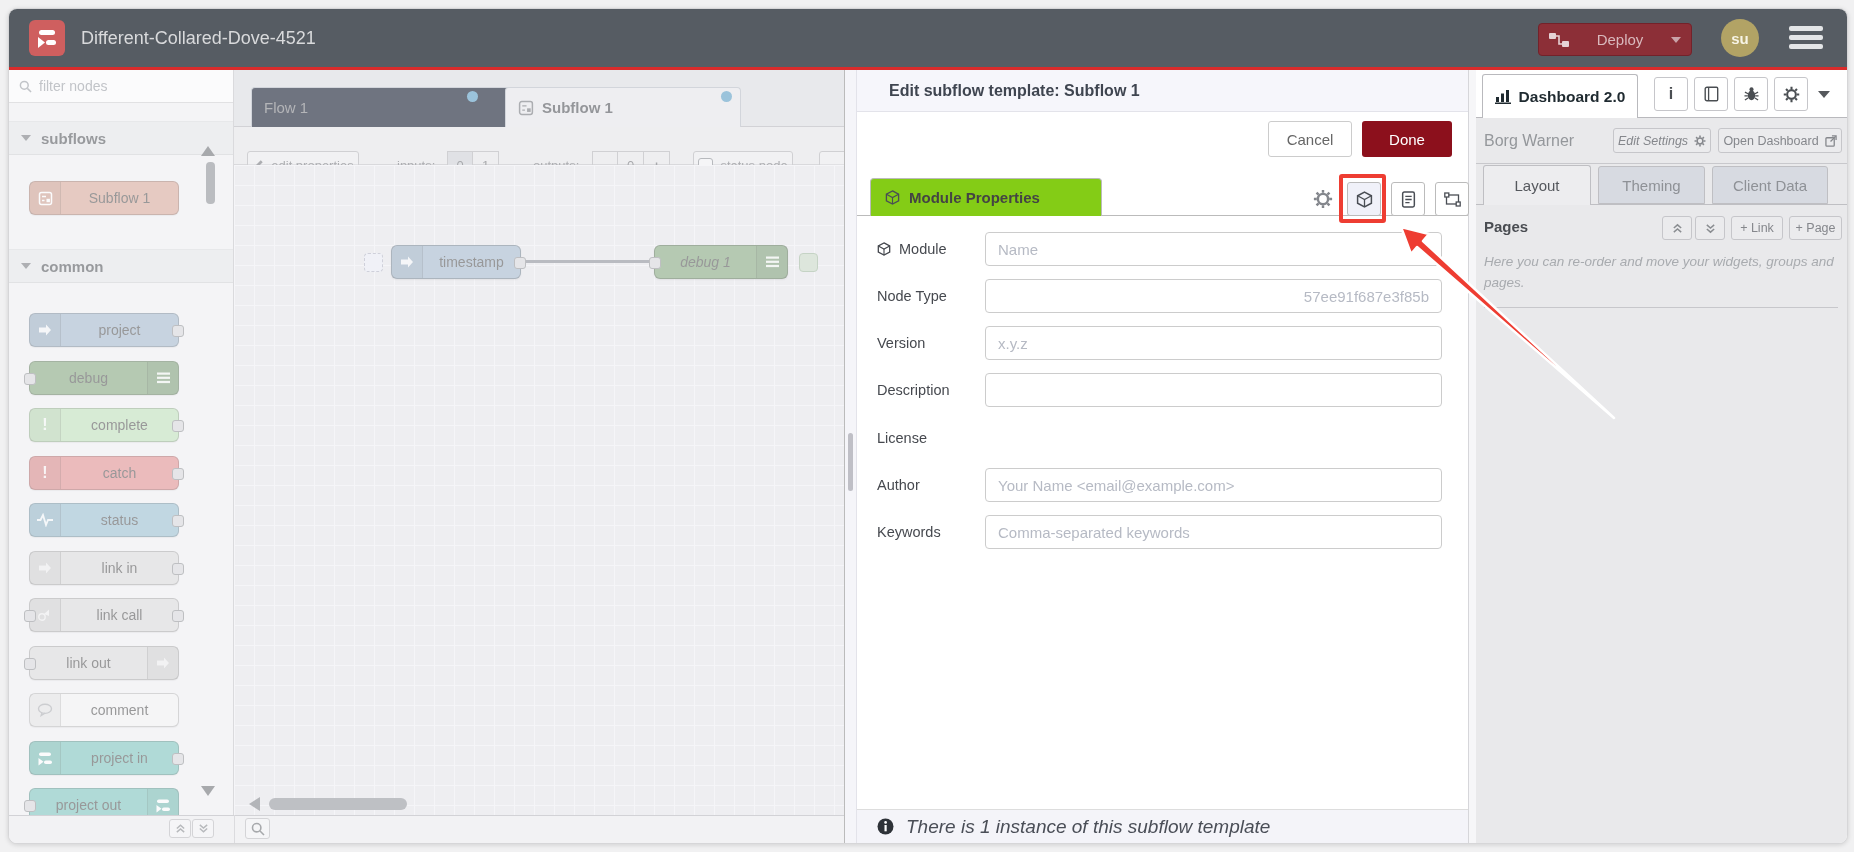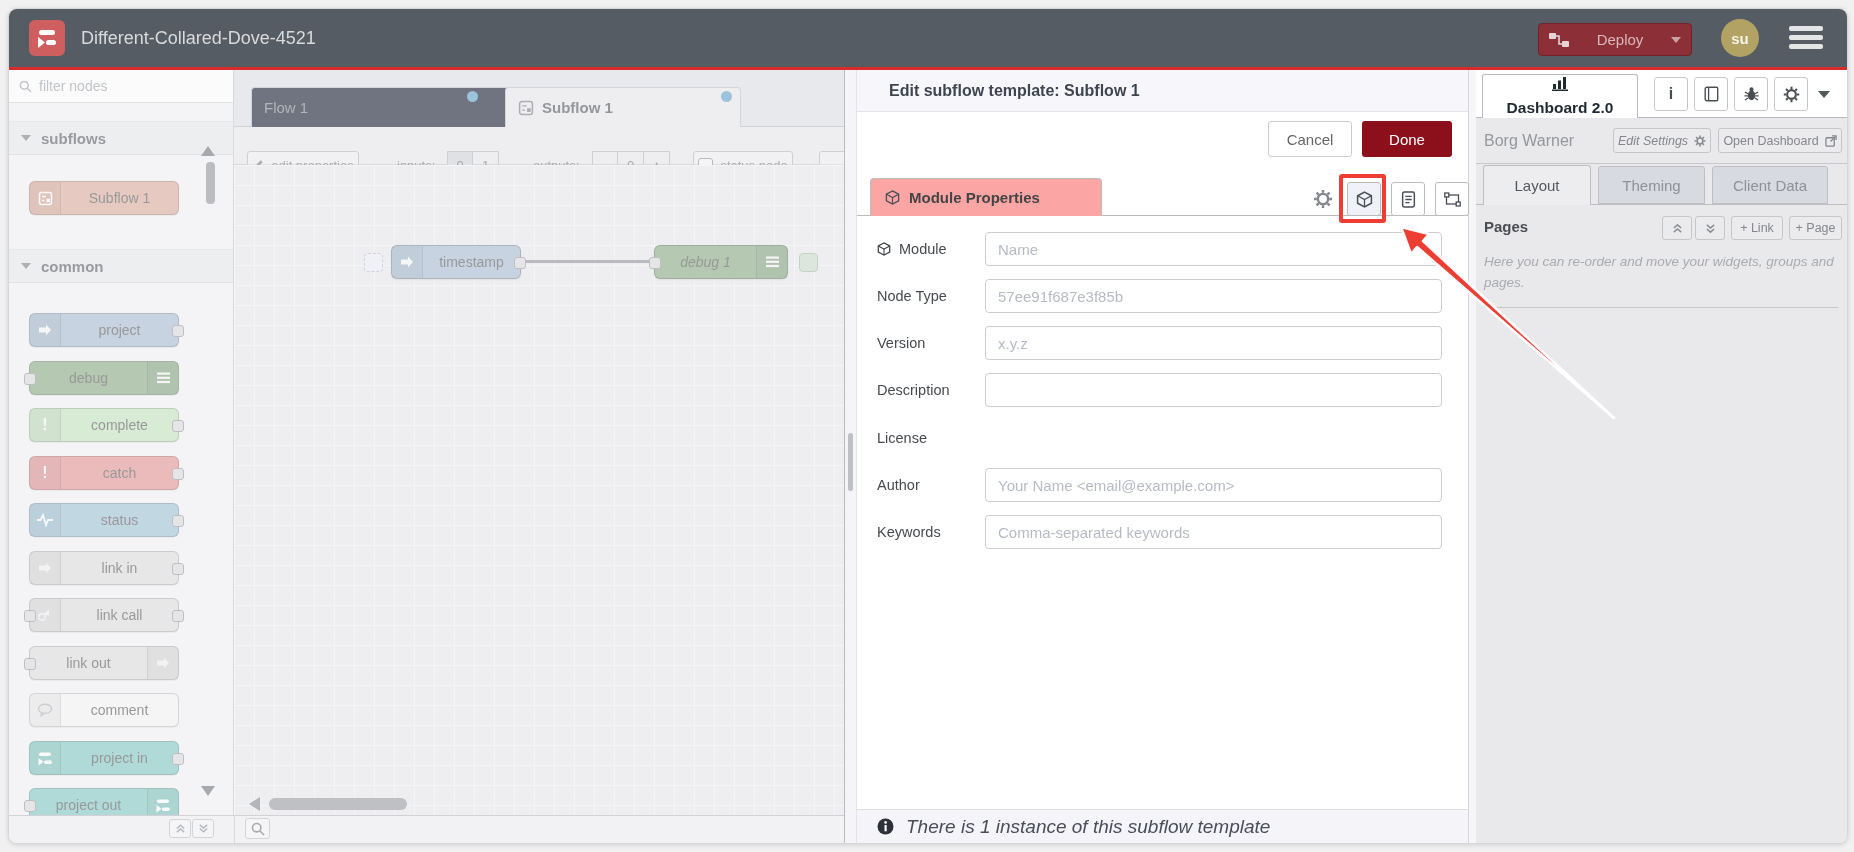--- a/index.html
+++ b/index.html
@@ -94,21 +94,21 @@
   .tray{position:absolute;left:835px;top:61px;width:624px;height:773px;background:#fff;border-left:1px solid #bbb;
     box-sizing:border-box;z-index:50;}
   .dragstrip{position:absolute;left:0;top:0;width:12px;height:100%;background:#f5f5f9;border-right:1px solid #e3e3ea;box-sizing:border-box;}
   .dragthumb{position:absolute;left:3px;top:363px;width:5px;height:58px;background:#bfbfc6;border-radius:3px;}
   .tray-title{position:absolute;left:12px;top:0;right:0;height:42px;background:#f6f6fb;border-bottom:1px solid #e3e3ea;
     display:flex;align-items:center;padding-left:32px;font-size:16px;font-weight:bold;color:#3f4550;box-sizing:border-box;}
   .btn{display:flex;align-items:center;justify-content:center;border-radius:3px;font-size:15px;box-sizing:border-box;}
   .btn-cancel{position:absolute;left:423px;top:51px;width:84px;height:36px;background:#fff;border:1px solid #ccc;color:#666;}
   .btn-done{position:absolute;left:517px;top:51px;width:90px;height:36px;background:var(--c-done_bg,#8c101c);color:#fff;}
   .tray-tabline{position:absolute;left:12px;right:0;top:145px;height:1px;background:#bbb;}
-  .tray-tab{position:absolute;left:25px;top:108px;width:232px;height:38px;background:#fca5a5;border:1px solid #bbb;
+  .tray-tab{position:absolute;left:25px;top:108px;width:232px;height:38px;background:#84cc16;border:1px solid #bbb;
     border-bottom:none;border-radius:4px 4px 0 0;display:flex;align-items:center;gap:9px;padding-left:14px;
     box-sizing:border-box;font-size:15px;font-weight:bold;color:#444;z-index:2;}
   .ticon-btn{position:absolute;top:112px;width:34px;height:34px;border:1px solid #bbb;border-radius:3px;background:#fff;
     display:flex;align-items:center;justify-content:center;box-sizing:border-box;}
   .form-label{position:absolute;left:32px;width:104px;height:34px;display:flex;align-items:center;gap:8px;
     font-size:14.5px;color:#46494f;}
   .form-input{position:absolute;left:140px;width:457px;height:34px;border:1px solid #ccc;border-radius:4px;
     padding:0 12px;box-sizing:border-box;font-size:15px;color:#333;font-family:"Liberation Sans",sans-serif;background:#fff;}
   .form-input::placeholder{color:#b6bac4;opacity:1;}
   .form-select{position:absolute;left:140px;width:457px;height:34px;background:#e4e6f4;border:1px solid #d0d2e4;
@@ -117,21 +117,21 @@
   .tray-footer{position:absolute;left:12px;right:0;top:739px;height:34px;background:#f4f4f9;border-top:1px solid #ddd;
     display:flex;align-items:center;gap:12px;padding-left:20px;box-sizing:border-box;
     font-style:italic;font-size:19px;color:#4a4e57;}
 
   
   .sep-col{position:absolute;left:1459px;top:61px;width:8px;height:773px;background:#f6f6f8;border-left:1px solid #d6d6da;box-sizing:border-box;z-index:45;}
   .sidebar{position:absolute;left:1467px;top:61px;width:371px;height:773px;background:#e9e9eb;}
   .sb-head{position:absolute;left:0;top:0;width:100%;height:48px;background:#fff;border-bottom:1px solid #b9b9bd;box-sizing:border-box;}
   .sb-tab{position:absolute;left:6px;top:4px;width:156px;height:44px;background:#fff;border:1px solid #b9b9bd;border-bottom:none;
     border-radius:3px 3px 0 0;display:flex;align-items:center;justify-content:center;gap:8px;
-    font-size:15.5px;font-weight:bold;color:#1f2a30;box-sizing:border-box;z-index:2;flex-direction:column;}
+    font-size:15.5px;font-weight:bold;color:#1f2a30;box-sizing:border-box;z-index:2;}
   .sb-ibtn{position:absolute;top:7px;width:34px;height:34px;border:1px solid #c6c6ca;border-radius:3px;background:#fff;
     display:flex;align-items:center;justify-content:center;box-sizing:border-box;color:#4a4e52;font-size:16px;font-weight:bold;}
   .sb-caret{position:absolute;left:342px;top:21px;width:0;height:0;border-left:6px solid transparent;
     border-right:6px solid transparent;border-top:7px solid #55585c;}
   .sb-proj{position:absolute;left:8px;top:48px;height:45px;display:flex;align-items:center;font-size:16px;color:#94979b;}
   .sb-btn{position:absolute;border:1px solid #c6c6ca;border-radius:3px;background:#ebebed;display:flex;align-items:center;
     justify-content:center;gap:6px;font-size:12.5px;color:#85878c;box-sizing:border-box;}
   .sb-rowline{position:absolute;left:0;top:93px;width:100%;height:1px;background:#c8c8cc;}
   .sb-tabline{position:absolute;left:0;top:134px;width:100%;height:1px;background:#bfbfc3;}
   .sb-tab2{position:absolute;top:96px;height:38px;border:1px solid #bfbfc3;border-radius:3px 3px 0 0;
@@ -512,21 +512,21 @@
               <path d="M8 1 L14.5 4.5 V11.5 L8 15 L1.5 11.5 V4.5 Z" stroke="#46494f" stroke-width="1.5" fill="none"></path>
               <polyline points="1.5,4.5 8,8 14.5,4.5" stroke="#46494f" stroke-width="1.3" fill="none"></polyline>
               <line x1="8" y1="8" x2="8" y2="15" stroke="#46494f" stroke-width="1.3"></line>
             </svg>
       </span>
       <span>Module</span>
     </div>
     <input class="form-input" style="top: 162px;" placeholder="Name">
 
     <div class="form-label" style="top:209px;">Node Type</div>
-    <input class="form-input" style="top: 209px;" placeholder="57ee91f687e3f85b">
+    <input class="form-input" style="top: 209px; text-align: right;" placeholder="57ee91f687e3f85b">
 
     <div class="form-label" style="top:256px;">Version</div>
     <input class="form-input" style="top: 256px;" placeholder="x.y.z">
 
     <div class="form-label" style="top:303px;">Description</div>
     <input class="form-input" style="top: 303px;" placeholder="">
 
     <div class="form-label" style="top:351px;">License</div>
 
     <div class="form-label" style="top:398px;">Author</div>

